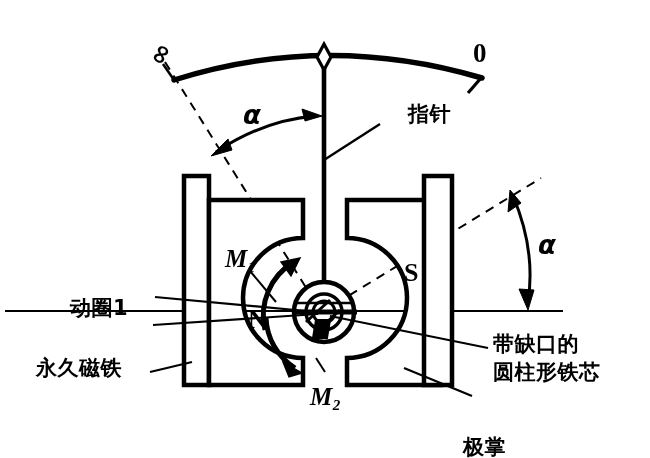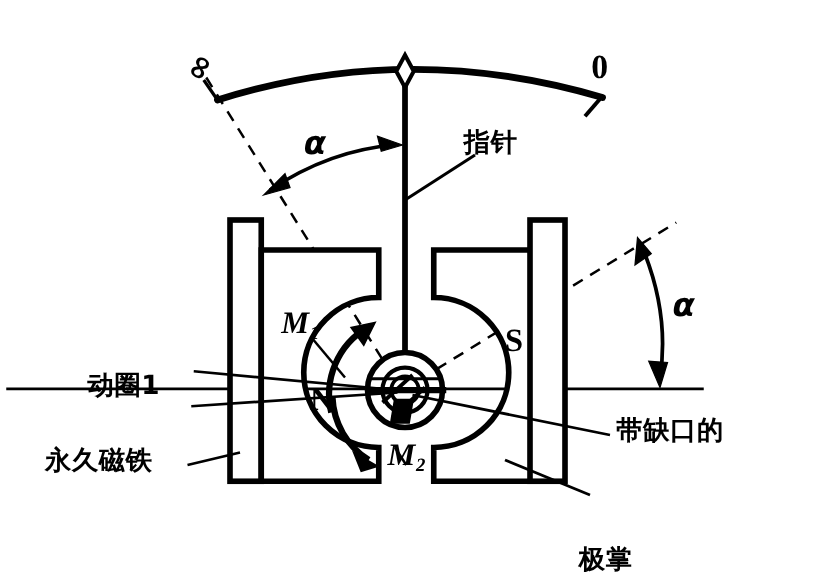--- a/index.html
+++ b/index.html
@@ -174,33 +174,34 @@
   </svg>
 
   <div class="lbl inf" style="left:149px; top:41px;">∞</div>
 
   <div class="lbl scale-end" style="left:473px; top:40px;">0</div>
 
   <div class="lbl greek" style="left:243px; top:102px;">α</div>
 
   <div class="lbl greek" style="left:538px; top:232px;">α</div>
 
-  <div class="lbl cn" style="left:371px; top:104px;text-align:center;">指针</div>
+  <div class="lbl cn" style="left:408px; top:104px;text-align:center;">指针</div>
 
   <div class="lbl ital" style="left:225px; top:246px;"><span>M</span><span class="sub">1</span></div>
 
-  <div class="lbl ital" style="left:310px; top:352px;"><span>M</span><span class="sub">2</span></div>
+  <div class="lbl ital" style="left:310px; top:384px;"><span>M</span><span class="sub">2</span></div>
 
   <div class="lbl pole" style="left:248px; top:307px;">N</div>
 
   <div class="lbl pole" style="left:404px; top:260px;">S</div>
 
   <div class="lbl cn" style="left:70px; top:298px;">动圈1</div>
 
 
   <div class="lbl cn" style="left:493px; top:334px;">带缺口的</div>
 
   <div class="lbl cn" style="left:36px; top:358px;">永久磁铁</div>
 
+  <div class="lbl cn" style="left:493px; top:362px;">圆柱形铁芯</div>
 
   <div class="lbl cn" style="left:463px; top:390px;margin-top:47px;">极掌</div>
 
 </div>
 
 </body></html>

